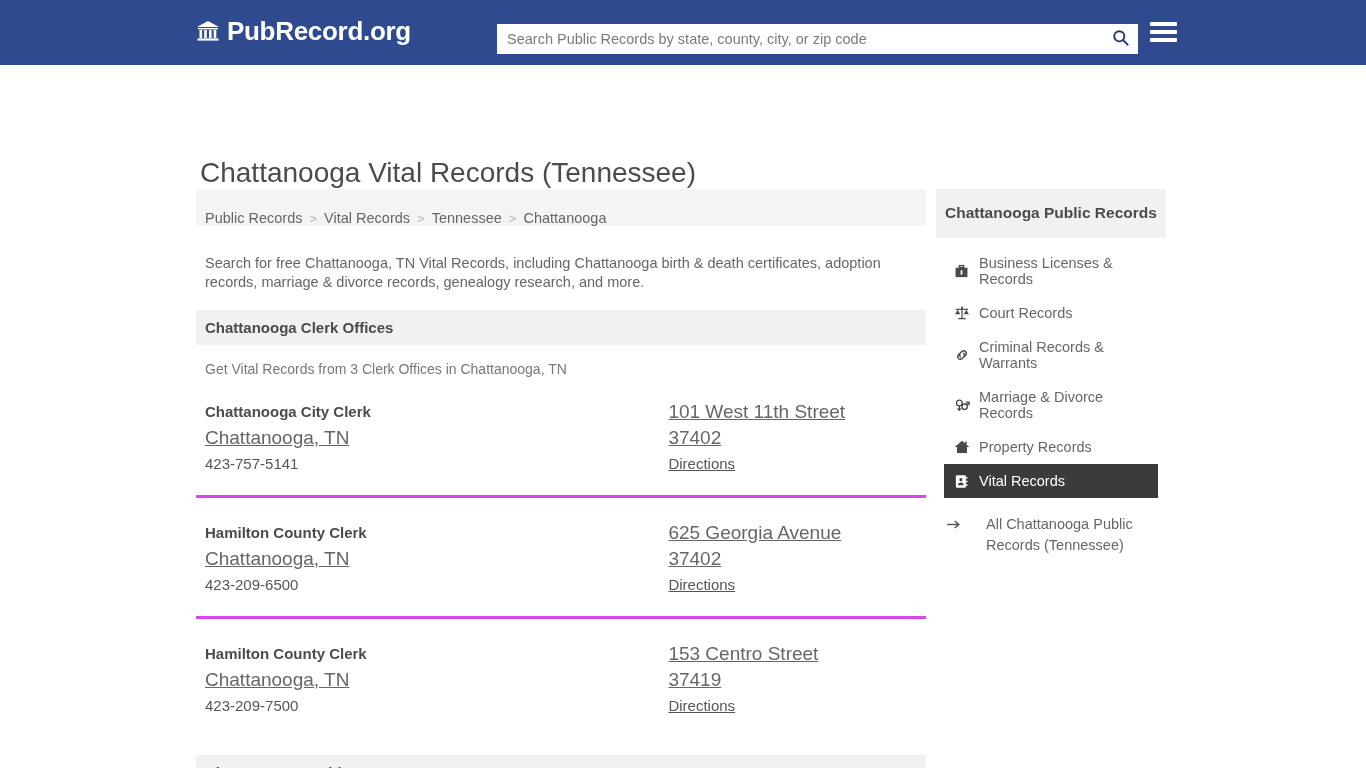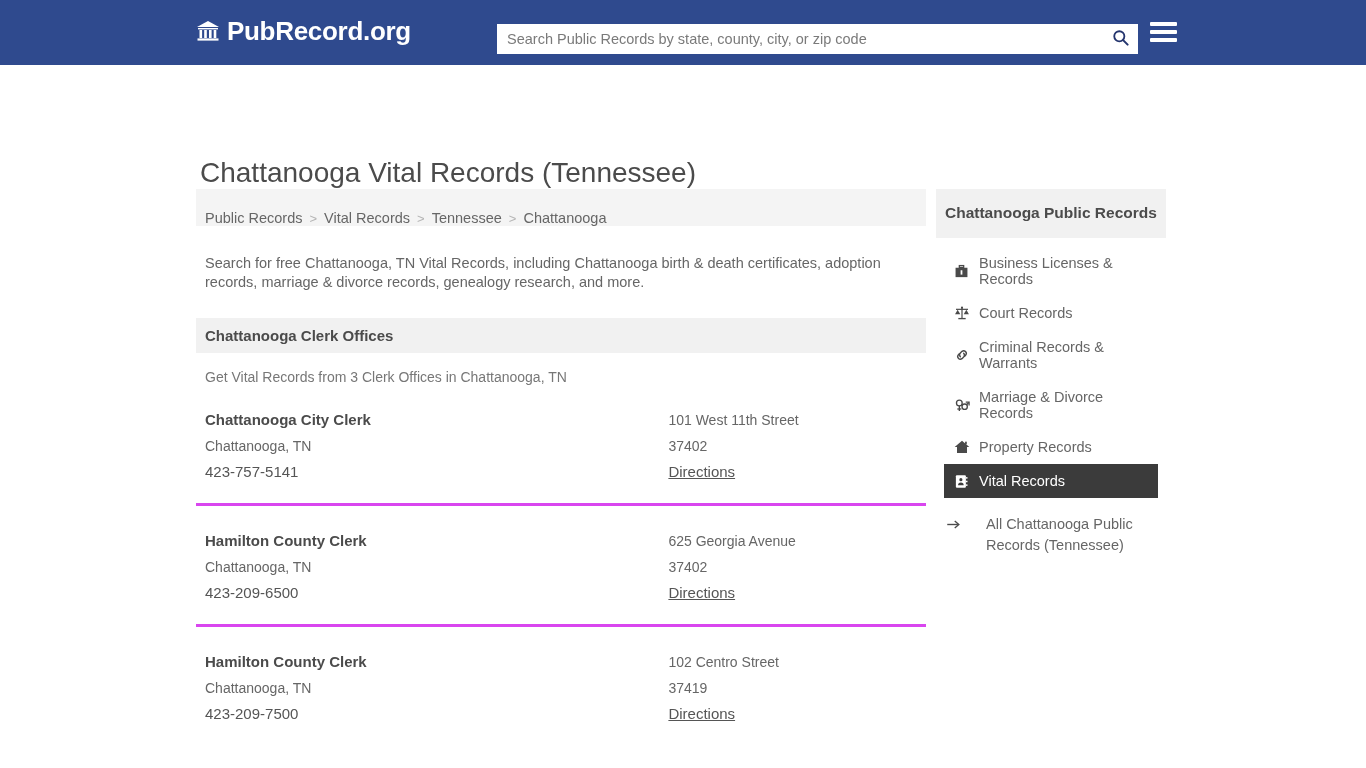--- a/index.html
+++ b/index.html
@@ -94,21 +94,21 @@
   .crumb-sep{ color:#b4b4b4; margin:0 7px; font-size:13px; }
 
   .intro{
     padding:13px 9px 0 9px;
     font-size:14.5px; line-height:1.33;
     color:#666666;
     max-width:722px;
   }
 
   
-  .section{ margin-top:26px; }
+  .section{ margin-top:18px; }
   .section-head{
     background:#f1f1f1;
     height:35px;
     display:flex; align-items:center;
     padding:0 9px;
     font-size:15px; font-weight:bold; color:#4b4b4b;
   }
   .section-sub{
     padding:16px 9px 0 9px;
     font-size:14px; color:#777777;
@@ -120,21 +120,21 @@
     padding:22px 9px 18px 9px;
   }
   .listing + .listing{ border-top:3px solid #d946ef; }
   .listing-left{ width:466px; }
   .listing-right{ width:250px; }
   .l-name{
     font-size:15px; font-weight:bold; color:#4b4b4b;
     line-height:26px;
   }
   .l-city, .l-addr, .l-zip{
-    font-size:14px; color:#666666; line-height:26px;
+    font-size:19px; color:#666666; line-height:26px;text-decoration:underline;
   }
   .l-phone{
     font-size:15px; color:#555555; line-height:26px;
   }
   .l-dir{
     font-size:15px; color:#555555; line-height:26px;
     text-decoration:underline; cursor:pointer; display:inline-block;
   }
 
   
@@ -253,21 +253,21 @@
             </div>
           </div>
 
           <div class="listing">
             <div class="listing-left">
               <div class="l-name">Hamilton County Clerk</div>
               <div class="l-city">Chattanooga, TN</div>
               <div class="l-phone">423-209-7500</div>
             </div>
             <div class="listing-right">
-              <div class="l-addr">102 Centro Street</div>
+              <div class="l-addr">153 Centro Street</div>
               <div class="l-zip">37419</div>
               <a class="l-dir" href="#">Directions</a>
             </div>
           </div>
         </div>
 
         <div class="section">
           <div class="section-head">Chattanooga Health Departments</div>
 
         </div>

